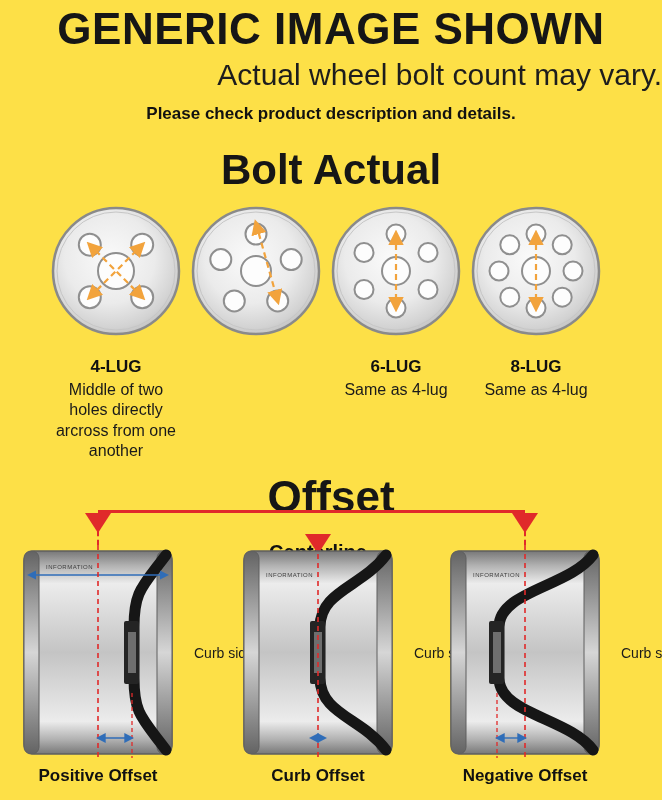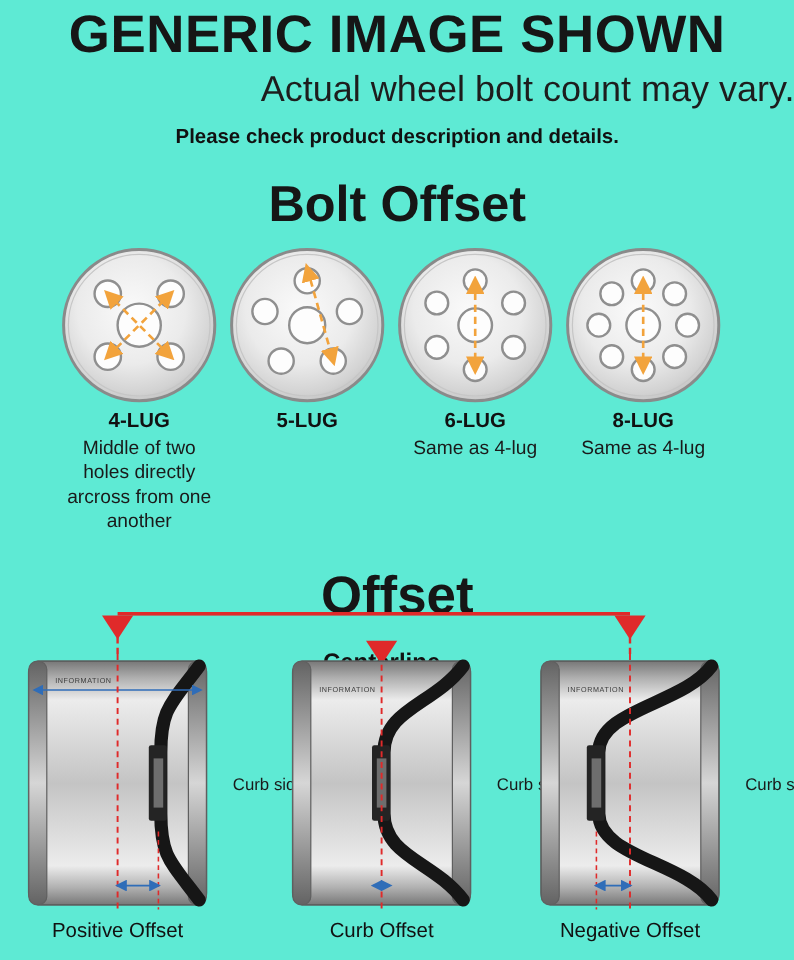--- a/index.html
+++ b/index.html
@@ -1,48 +1,48 @@
 <!DOCTYPE html>
 <html><head>
 <meta charset="utf-8">
 <style>
   html,body{margin:0;padding:0;background:#fff;}
-  .page{position:relative;width:662px;height:800px;background:#5eead4;overflow:hidden;
+  .page{position:relative;width:662px;height:800px;background:#fde047;overflow:hidden;
         font-family:"Liberation Sans",sans-serif;color:#111;}
   .abs{position:absolute;left:0;width:100%;text-align:center;}
   .title{top:4px;font-size:44px;font-weight:800;letter-spacing:.5px;color:#161616;}
   .subtitle{top:58px;font-size:30px;font-weight:400;color:#1d1d1d;text-align:right;}
   .note{top:104px;font-size:17px;font-weight:700;color:#111;}
   .bolt-title{top:146px;font-size:42px;font-weight:800;color:#161616;}
   .bolt-col{position:absolute;top:205px;width:142px;text-align:center;}
   .bolt-svg{width:132px;height:132px;margin:0 auto;}
-  .bolt-label{font-size:17px;font-weight:700;margin-top:4px;color:#111;}
+  .bolt-label{font-size:17px;font-weight:700;margin-top:20px;color:#111;}
   .bolt-desc{font-size:16px;line-height:1.28;margin-top:3px;padding:0 8px;color:#1a1a1a;}
   .offset-title{top:472px;font-size:44px;font-weight:800;color:#161616;}
   .cl-line{position:absolute;left:98px;top:510px;width:427px;height:3px;}
   .cl-text{position:absolute;left:238px;top:541px;width:160px;text-align:center;
            font-size:20px;font-weight:700;color:#111;}
   .tri{position:absolute;width:0;height:0;border-left:13px solid transparent;
        border-right:13px solid transparent;border-top:20px solid #e02a2a;}
   .conn{position:absolute;width:0;height:14px;border-left:2px dashed #e02a2a;}
   .offset-block{position:absolute;top:545px;display:flex;align-items:center;}
   .offset-svg{width:160px;height:215px;}
   .curb{font-size:14px;margin-left:14px;white-space:nowrap;color:#1a1a1a;}
   .offset-label{position:absolute;top:766px;width:160px;text-align:center;
-                font-size:17px;font-weight:400;color:#111;}
+                font-size:17px;font-weight:700;color:#111;}
 </style>
 </head>
 <body>
 
 <div class="page">
 
   <div class="abs title">GENERIC IMAGE SHOWN</div>
   <div class="abs subtitle">Actual wheel bolt count may vary.</div>
   <div class="abs note">Please check product description and details.</div>
-  <div class="abs bolt-title">Bolt Offset</div>
+  <div class="abs bolt-title">Bolt Actual</div>
 
   <div class="bolt-col" style="left:45px">
     <div class="bolt-svg"><svg width="132" height="132" viewBox="0 0 132 132">
     <defs>
       <radialGradient id="g0" cx="45%" cy="40%" r="65%">
         <stop offset="0" stop-color="#fafafa"></stop>
               <stop offset="0.55" stop-color="#ebebeb"></stop>
         <stop offset="0.85" stop-color="#d2d2d2"></stop>
               <stop offset="1" stop-color="#bdbdbd"></stop>
       </radialGradient>
@@ -79,21 +79,20 @@
     <circle cx="66" cy="66" r="63" fill="url(#g1)" stroke="#8a8a8a" stroke-width="2.5"></circle>
     <circle cx="66" cy="66" r="59" fill="none" stroke="#c6c6c6" stroke-width="1"></circle>
     <circle cx="66" cy="29" r="10.5" fill="#fdfdfd" stroke="#8f8f8f" stroke-width="2"></circle>
           <circle cx="101.2" cy="54.6" r="10.5" fill="#fdfdfd" stroke="#8f8f8f" stroke-width="2"></circle>
           <circle cx="87.7" cy="95.9" r="10.5" fill="#fdfdfd" stroke="#8f8f8f" stroke-width="2"></circle>
           <circle cx="44.3" cy="95.9" r="10.5" fill="#fdfdfd" stroke="#8f8f8f" stroke-width="2"></circle>
           <circle cx="30.8" cy="54.6" r="10.5" fill="#fdfdfd" stroke="#8f8f8f" stroke-width="2"></circle>
     <circle cx="66" cy="66" r="15" fill="#fdfdfd" stroke="#8f8f8f" stroke-width="2"></circle>
     <line x1="66" y1="18.5" x2="87.7" y2="95.9" stroke="#F2A33C" stroke-width="2.2" stroke-dasharray="6 4" marker-start="url(#ah1)" marker-end="url(#ah1)"></line>
   </svg></div>
-    <div class="bolt-label">5-LUG</div>
   </div>
   <div class="bolt-col" style="left:325px">
     <div class="bolt-svg"><svg width="132" height="132" viewBox="0 0 132 132">
     <defs>
       <radialGradient id="g2" cx="45%" cy="40%" r="65%">
         <stop offset="0" stop-color="#fafafa"></stop>
               <stop offset="0.55" stop-color="#ebebeb"></stop>
         <stop offset="0.85" stop-color="#d2d2d2"></stop>
               <stop offset="1" stop-color="#bdbdbd"></stop>
       </radialGradient>

